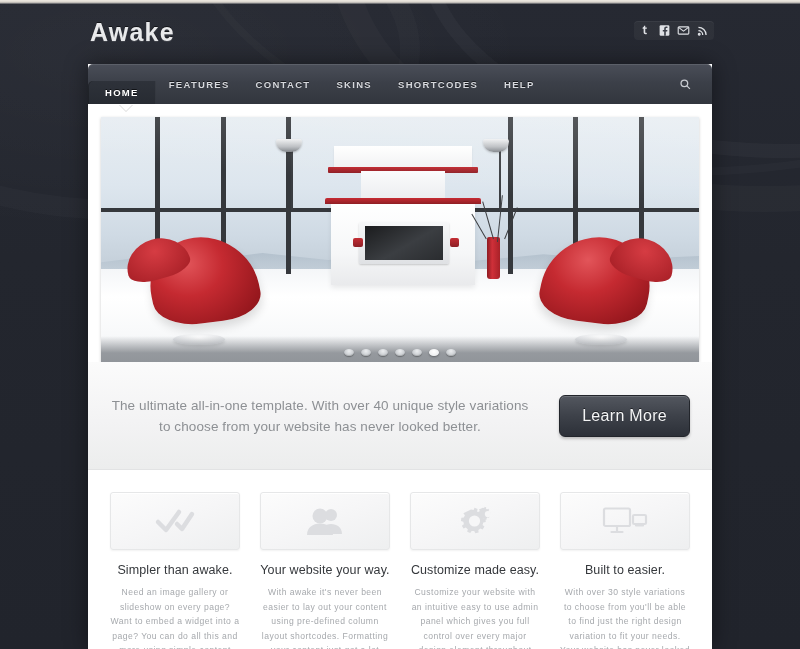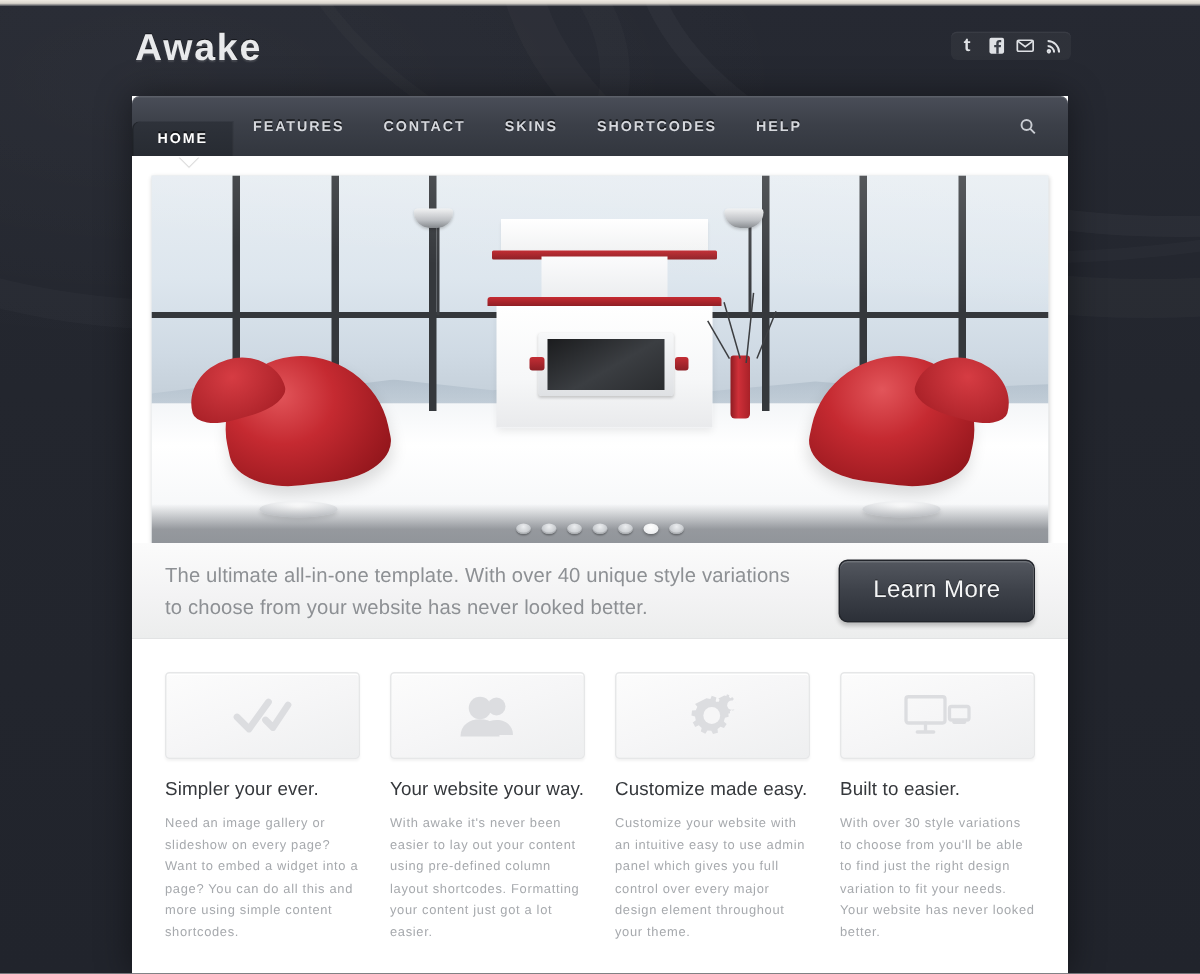--- a/index.html
+++ b/index.html
@@ -17,20 +17,21 @@
   
   #page {
     position: relative;
     width: 800px;
     height: 649px;
     background:
       radial-gradient(ellipse 900px 380px at 74% -40%, rgba(255,255,255,0.055), rgba(255,255,255,0) 60%),
       radial-gradient(ellipse 700px 300px at 14% 8%, rgba(255,255,255,0.028), rgba(255,255,255,0) 62%),
       linear-gradient(180deg, #262932 0%, #23262e 40%, #21242c 100%);
     overflow: hidden;
+    text-align: center;
   }
   
   #top-edge {
     position: absolute;
     top: 0; left: 0;
     width: 800px; height: 4px;
     background: linear-gradient(180deg, #efeae2 0%, #d9d4cc 55%, #4a4d55 100%);
   }
   
   .swoosh {
@@ -242,21 +243,21 @@
     cursor: pointer;
   }
   .dot.active {
     background: radial-gradient(ellipse at 50% 35%, #ffffff, #e6e8ea);
     box-shadow: 0 1px 2px rgba(0,0,0,0.35);
   }
 
   
   #tagline-band {
     position: relative;
-    height: 64px;
+    height: 108px;
     background: linear-gradient(180deg, #fbfbfb 0%, #f3f3f4 55%, #eceded 100%);
     border-bottom: 1px solid #e2e3e4;
     display: flex;
     align-items: center;
     padding: 0 22px;
     box-sizing: border-box;
   }
   #tagline {
     font-size: 13.5px;
     line-height: 21px;
@@ -451,21 +452,21 @@
 
     <div id="features">
 
       <div class="feature">
         <div class="feat-thumb">
           <svg width="44" height="30" viewBox="0 0 44 30" fill="none" stroke="currentColor" stroke-width="4.5" stroke-linecap="round" stroke-linejoin="round">
             <path d="M5 16 L13 24 L26 6"></path>
             <path d="M24 18 L29 23 L39 8"></path>
           </svg>
         </div>
-        <div class="feat-title">Simpler your ever.</div>
+        <div class="feat-title">Simpler than awake.</div>
         <div class="feat-body">Need an image gallery or slideshow on every page? Want to embed a widget into a page? You can do all this and more using simple content shortcodes.</div>
 
       </div>
 
       <div class="feature">
         <div class="feat-thumb">
           <svg width="38" height="30" viewBox="0 0 38 30" fill="currentColor">
             <circle cx="25" cy="9" r="6"></circle>
             <path d="M14 28c0-6.5 5-10 11-10s11 3.5 11 10z"></path>
             <circle cx="14" cy="10" r="7.5"></circle>

